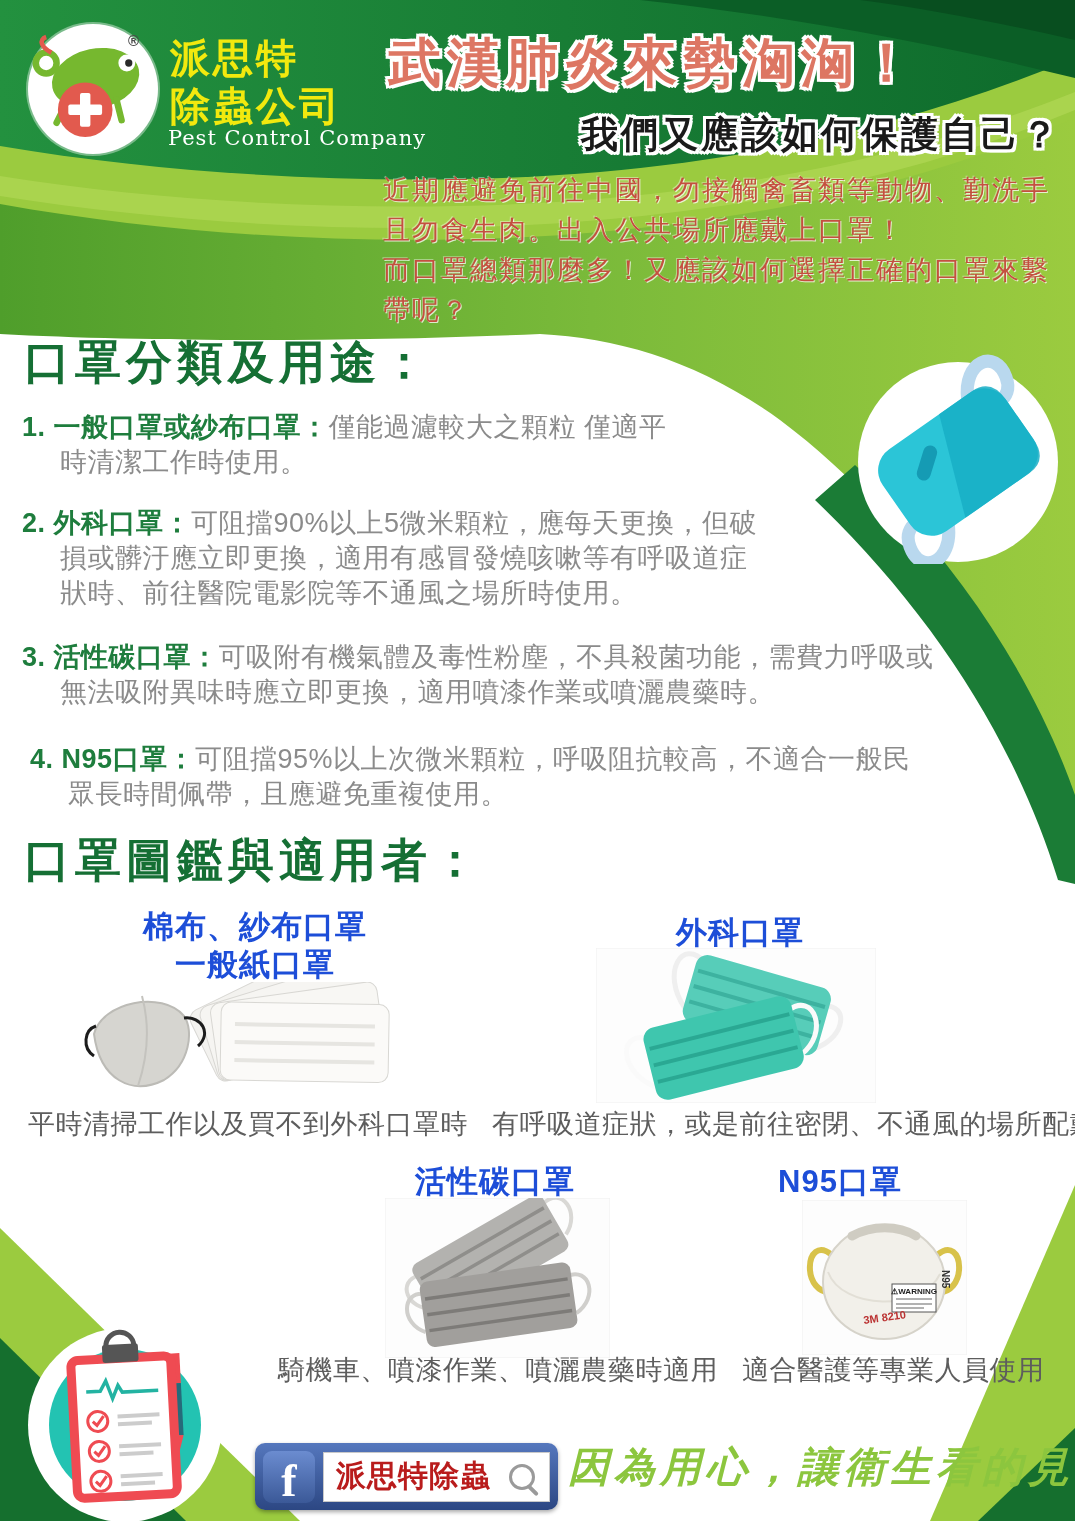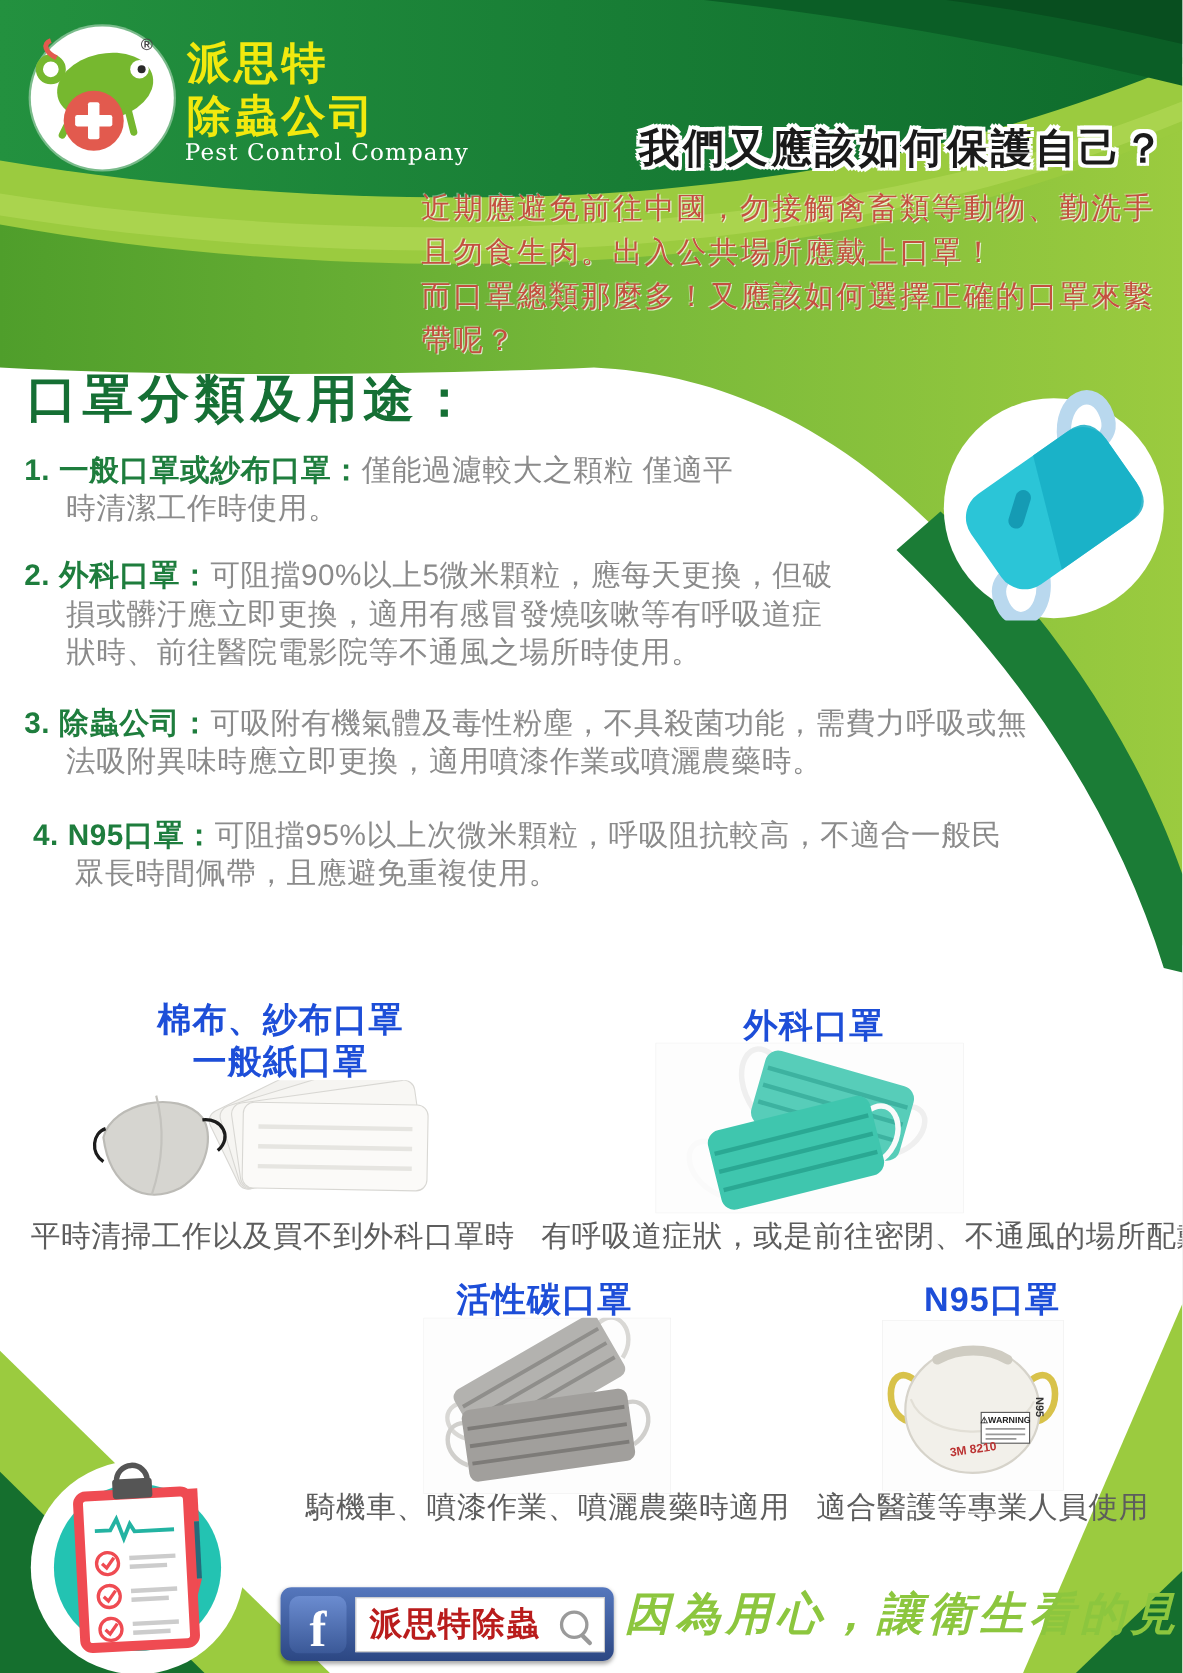--- a/index.html
+++ b/index.html
@@ -42,21 +42,21 @@
   .it2{left:22px;top:506px;width:700px;}
   .it3{left:22px;top:640px;width:880px;}
   .it4{left:30px;top:742px;width:860px;}
 
   
   .card-label{font-size:31px;font-weight:bold;color:#1d4ed8;text-align:center;
               line-height:38px;letter-spacing:1px;}
   .lbl1{left:75px;top:908px;width:360px;}
   .lbl2{left:600px;top:914px;width:280px;}
   .lbl3{left:380px;top:1163px;width:230px;}
-  .lbl4{left:812px;top:1163px;width:180px;}
+  .lbl4{left:750px;top:1163px;width:180px;}
   .caption{font-size:27px;color:#5d5d5d;text-align:center;letter-spacing:0.5px;white-space:nowrap;}
   .cap1{left:28px;top:1106px;width:430px;}
   .cap2{left:492px;top:1106px;width:545px;}
   .cap3{left:278px;top:1352px;width:435px;}
   .cap4{left:742px;top:1352px;width:285px;}
   .img-frame{background:#fdfdfd;}
 
   
   .fb-badge{left:255px;top:1443px;width:303px;height:67px;border-radius:10px;
             background:linear-gradient(#5577bd,#2c4783);display:flex;align-items:center;
@@ -129,20 +129,21 @@
       <circle cx="77.5" cy="30" r="2.8" fill="#2a2a2a"></circle>
     </svg>
   </div>
   <span class="abs reg-mark">®</span>
   <div class="abs brand-name">
     <div>派思特</div>
     <div>除蟲公司</div>
   </div>
   <div class="abs brand-tagline">Pest Control Company</div>
 
+  <div class="abs main-title outline-w">武漢肺炎來勢洶洶！</div>
   <div class="abs sub-title outline-w">我們又應該如何保護自己？</div>
 
   <div class="abs intro">
     <p>近期應避免前往中國，勿接觸禽畜類等動物、勤洗手且勿食生肉。出入公共場所應戴上口罩！</p>
     <p>而口罩總類那麼多！又應該如何選擇正確的口罩來繫帶呢？</p>
   </div>
 
   <svg class="abs" width="212" height="212" viewBox="0 0 212 212" style="left:852px;top:352px;">
     <circle cx="106" cy="110" r="100" fill="#ffffff"></circle>
     <g transform="rotate(-35 106 110)">
@@ -159,27 +160,28 @@
   <div class="abs item it1">
     <span class="num">1.</span>
     <span class="lead">一般口罩或紗布口罩：</span><span>僅能過濾較大之顆粒 僅適平時清潔工作時使用。</span>
   </div>
   <div class="abs item it2">
     <span class="num">2.</span>
     <span class="lead">外科口罩：</span><span>可阻擋90%以上5微米顆粒，應每天更換，但破損或髒汙應立即更換，適用有感冒發燒咳嗽等有呼吸道症狀時、前往醫院電影院等不通風之場所時使用。</span>
   </div>
   <div class="abs item it3">
     <span class="num">3.</span>
-    <span class="lead">除蟲公司：</span><span>可吸附有機氣體及毒性粉塵，不具殺菌功能，需費力呼吸或無法吸附異味時應立即更換，適用噴漆作業或噴灑農藥時。</span>
+    <span class="lead">活性碳口罩：</span><span>可吸附有機氣體及毒性粉塵，不具殺菌功能，需費力呼吸或無法吸附異味時應立即更換，適用噴漆作業或噴灑農藥時。</span>
   </div>
   <div class="abs item it4">
     <span class="num">4.</span>
     <span class="lead">N95口罩：</span><span>可阻擋95%以上次微米顆粒，呼吸阻抗較高，不適合一般民眾長時間佩帶，且應避免重複使用。</span>
   </div>
 
+  <div class="abs sec-heading h2">口罩圖鑑與適用者：</div>
 
   <div class="abs card-label lbl1">
     <div>棉布、紗布口罩</div>
     <div>一般紙口罩</div>
   </div>
   <div class="abs card-label lbl2">外科口罩</div>
 
   <svg class="abs" width="320" height="120" viewBox="0 0 320 120" style="left:80px;top:982px;">
     <g transform="translate(140,14)">
       <g transform="rotate(-26 10 84)">

